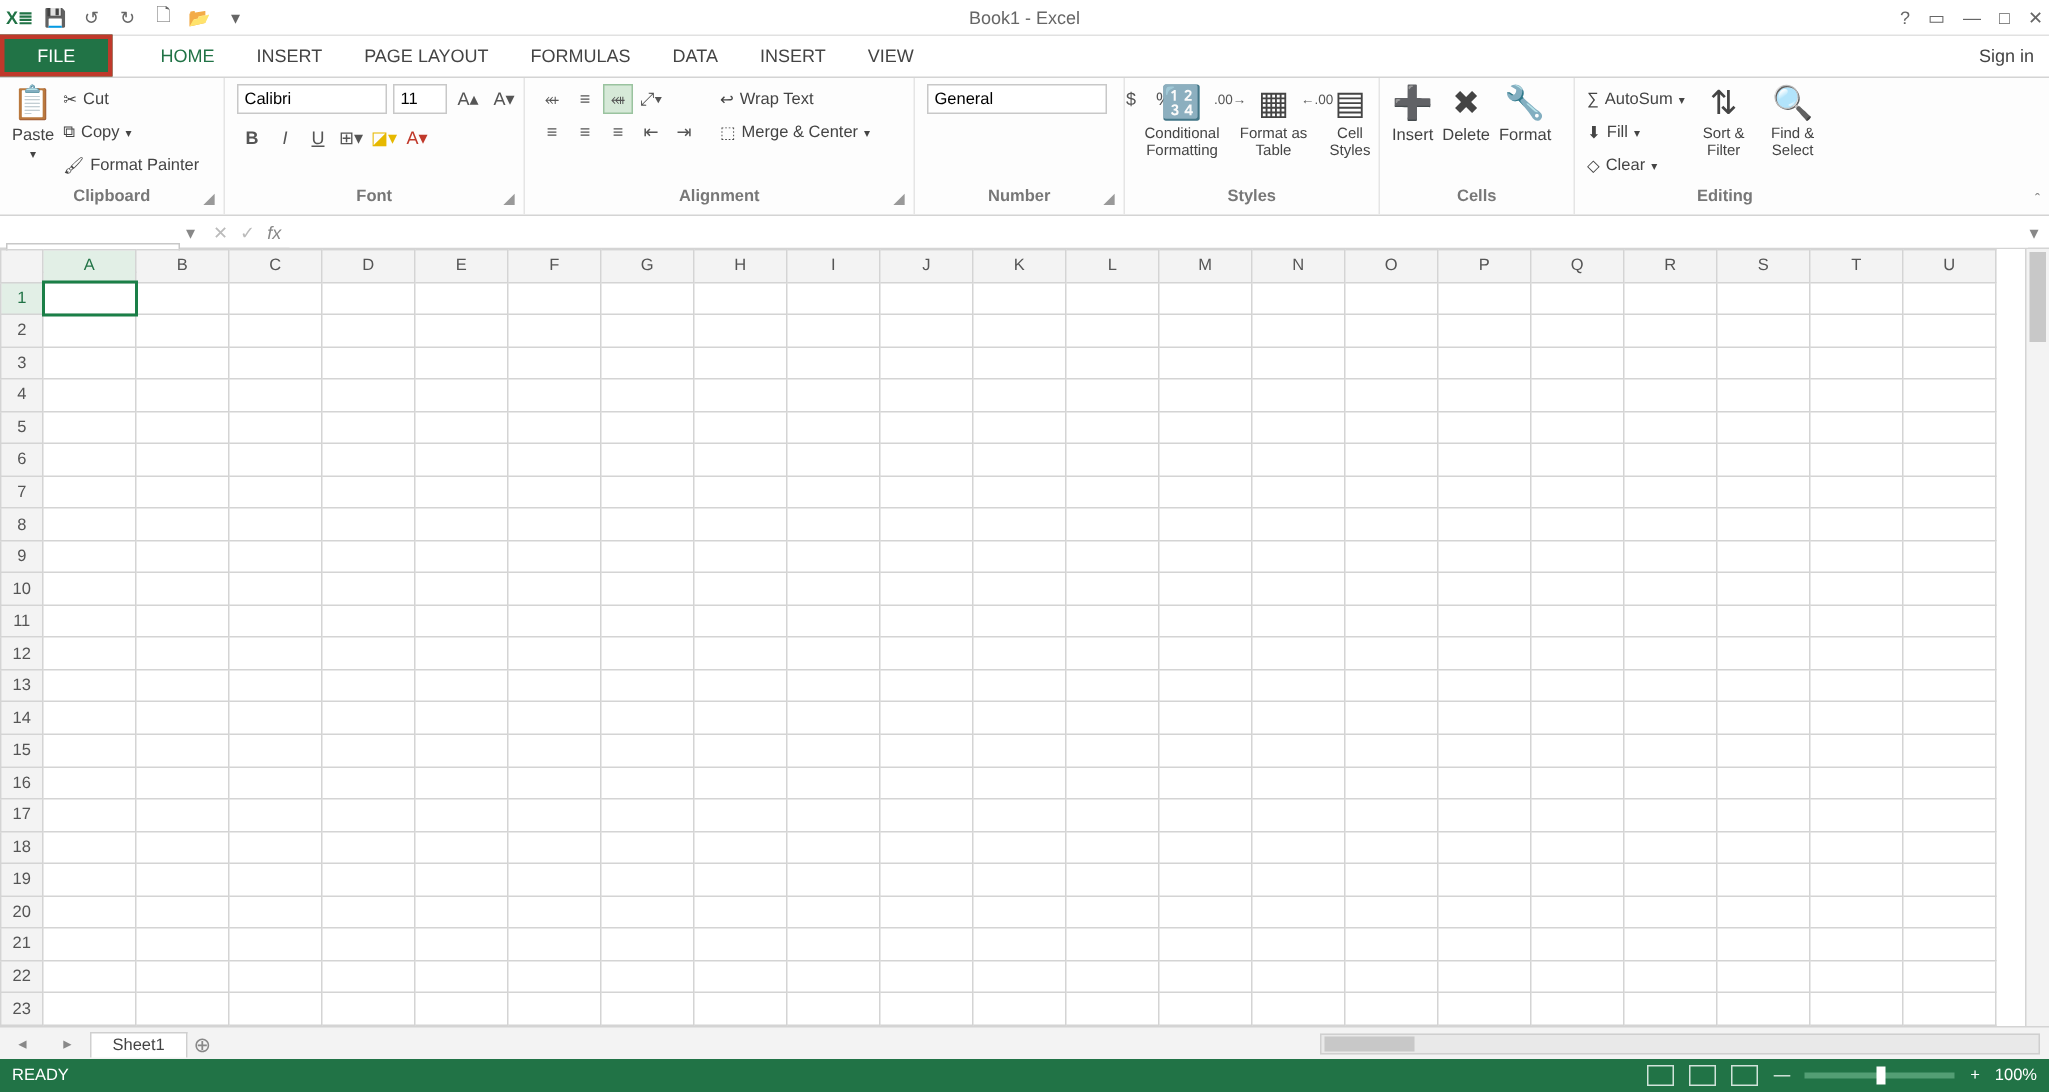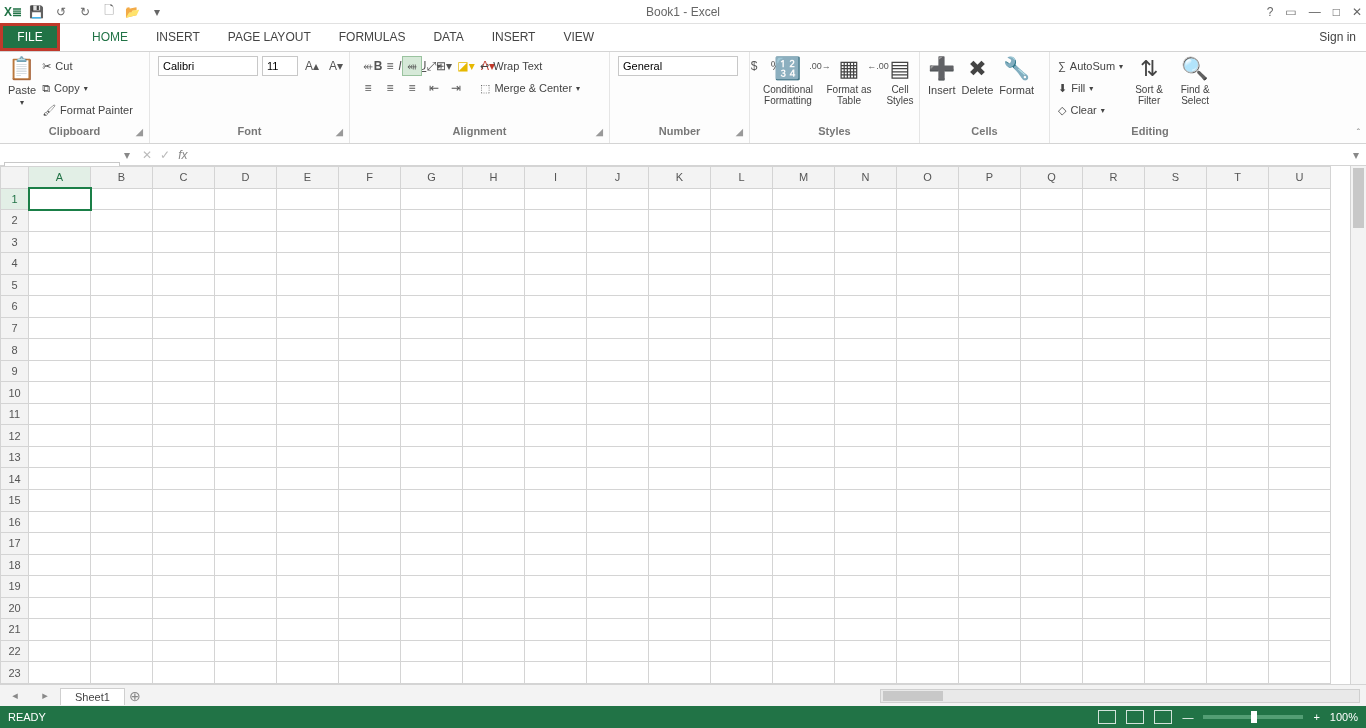--- a/index.html
+++ b/index.html
@@ -4,21 +4,21 @@
 <style>
 * { margin: 0; padding: 0; box-sizing: border-box; font-family: "Segoe UI", Tahoma, sans-serif; }
 body { width: 1366px; height: 728px; background: #fff; overflow: hidden; font-size: 12px; color: #444; display: flex; flex-direction: column; }
 .titlebar { height: 24px; background: #fff; border-bottom: 1px solid #e1e1e1; display: flex; align-items: center; position: relative; }
 .qat { display: flex; align-items: center; padding-left: 4px; gap: 6px; }
 .qat .ic { width: 18px; height: 18px; display: flex; align-items: center; justify-content: center; color: #666; cursor: pointer; }
 .title-text { position: absolute; left: 50%; transform: translateX(-50%); font-size: 12px; color: #666; }
 .win-ctrls { position: absolute; right: 4px; display: flex; gap: 12px; align-items: center; }
 .win-ctrls .ic { cursor: pointer; color: #666; }
 .tabs-row { height: 28px; background: #fff; border-bottom: 1px solid #d4d4d4; display: flex; align-items: flex-end; position: relative; }
-.file-tab { width: 60px; height: 28px; background: #217346; color: #fff; display: flex; align-items: center; justify-content: center; font-size: 12px; cursor: pointer; border: 3px solid #c0392b; border-bottom: 3px solid #c0392b; margin-top:-2px;}
+.file-tab { width: 75px; height: 28px; background: #217346; color: #fff; display: flex; align-items: center; justify-content: center; font-size: 12px; cursor: pointer; border: 3px solid #c0392b; border-bottom: 3px solid #c0392b; margin-top:-2px;}
 .tab { padding: 0 14px; height: 28px; display: flex; align-items: center; font-size: 12px; color: #444; cursor: pointer; }
 .tab.active { color: #217346; padding-left: 32px; }
 .signin { position: absolute; right: 10px; top: 6px; font-size: 12px; color: #444; cursor: pointer; }
 .ribbon { height: 92px; background: #fdfdfd; border-bottom: 1px solid #d4d4d4; display: flex; align-items: stretch; position: relative; }
 .group { border-right: 1px solid #e5e5e5; padding: 4px 8px 2px 8px; display: flex; flex-direction: column; justify-content: space-between; }
 .group-body { display: flex; align-items: flex-start; gap: 6px; flex: 1; }
 .group-label { text-align: center; font-size: 11px; color: #777; height: 16px; position: relative; font-weight: bold; }
 .group-label .dlaunch { position: absolute; right: -2px; top: 2px; font-size: 9px; color: #999; cursor: pointer; }
 .btn-col { display: flex; flex-direction: column; align-items: center; cursor: pointer; font-size: 11px; gap: 2px; }
 .btn-col .ic { font-size: 22px; }
@@ -121,21 +121,21 @@
         <div class="mini-row">
             <span>🖌</span>
             <span>Format Painter</span>
           </div>
       </div>
     </div>
     <div class="group-label"><span>Clipboard</span><span class="dlaunch">◢</span></div>
   </div>
 
   <div class="group" style="width:200px;">
-    <div class="group-body" style="flex-direction:row; gap:22px;">
+    <div class="group-body" style="flex-direction:column; gap:6px;">
       <div style="display:flex; gap:4px; align-items:center;">
         <input class="font-name" value="Calibri" style="">
         <input class="font-size" value="11" style="">
         <span class="tbtn">A▴</span>
         <span class="tbtn">A▾</span>
       </div>
       <div style="display:flex; gap:2px;">
         <span class="tbtn" style="font-weight:bold;">B</span>
         <span class="tbtn" style="font-style:italic;">I</span>
         <span class="tbtn" style="text-decoration:underline;">U</span>

